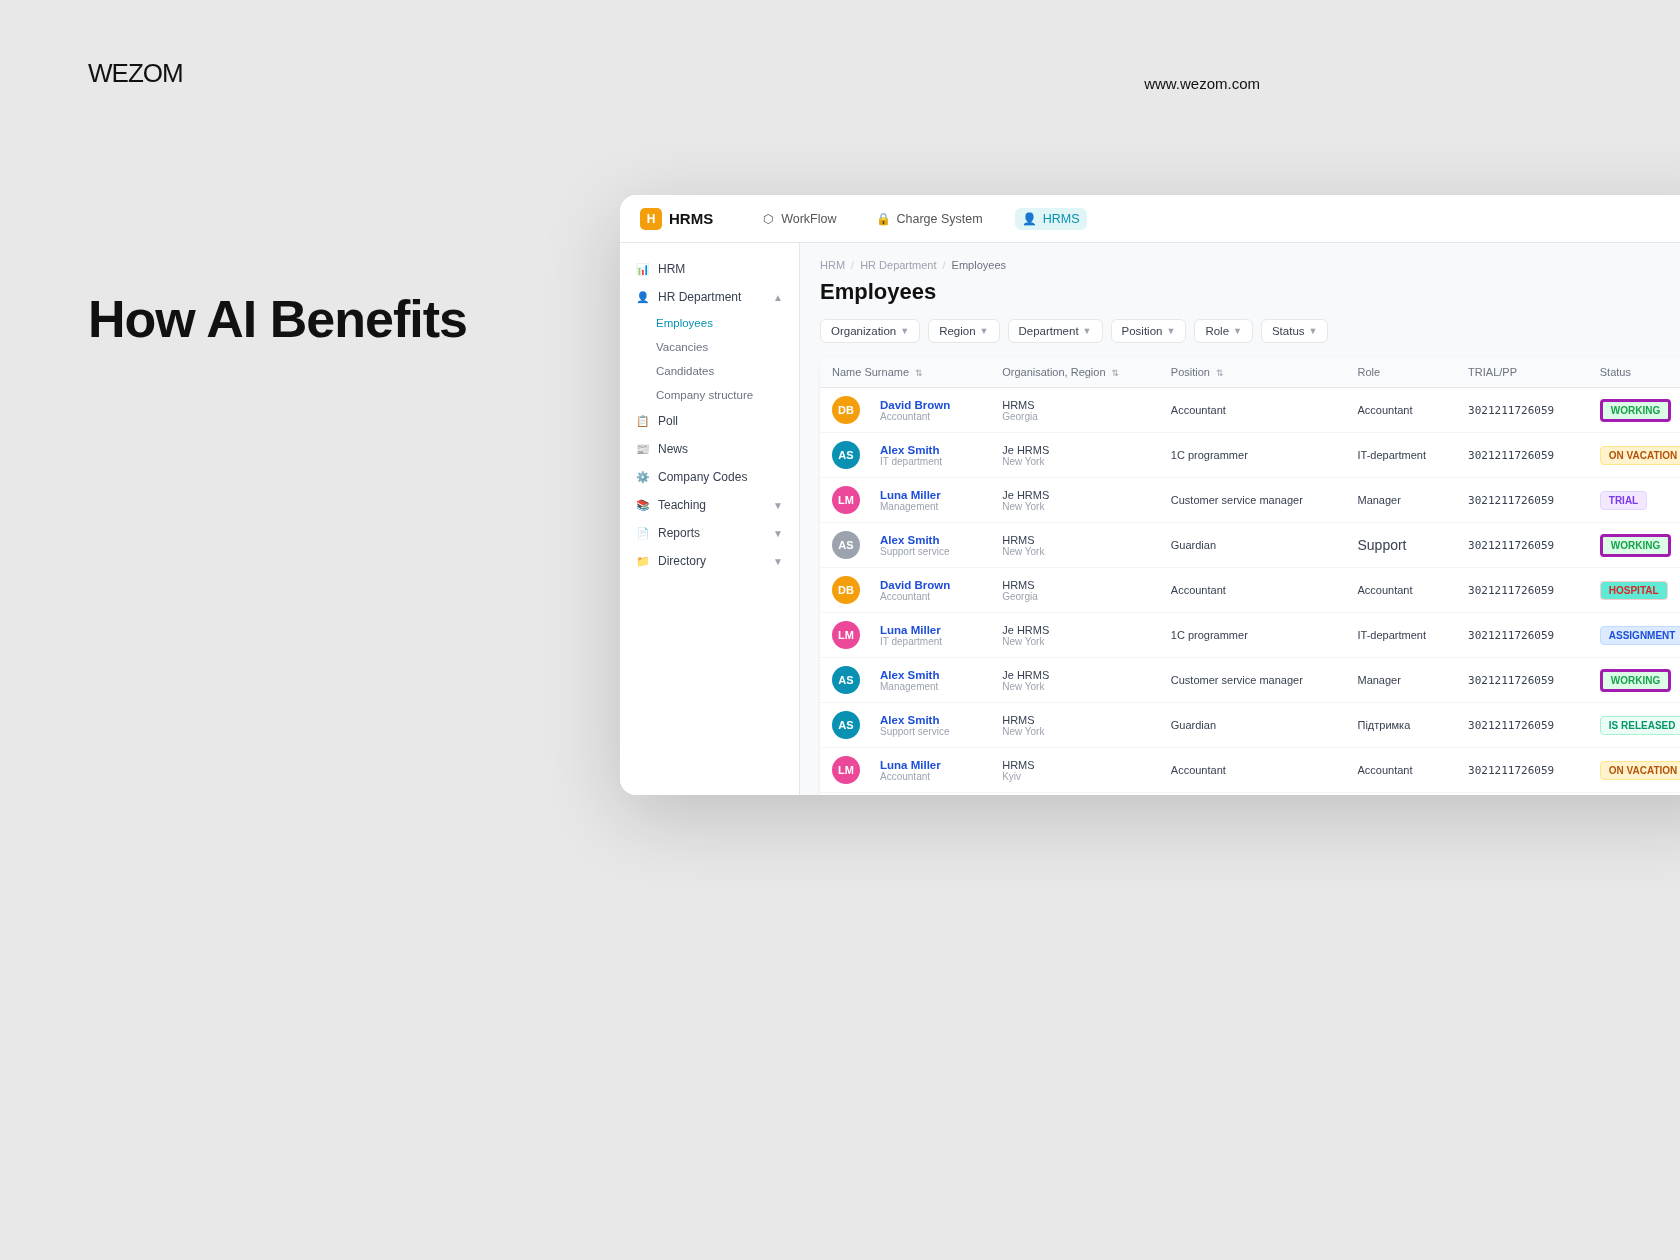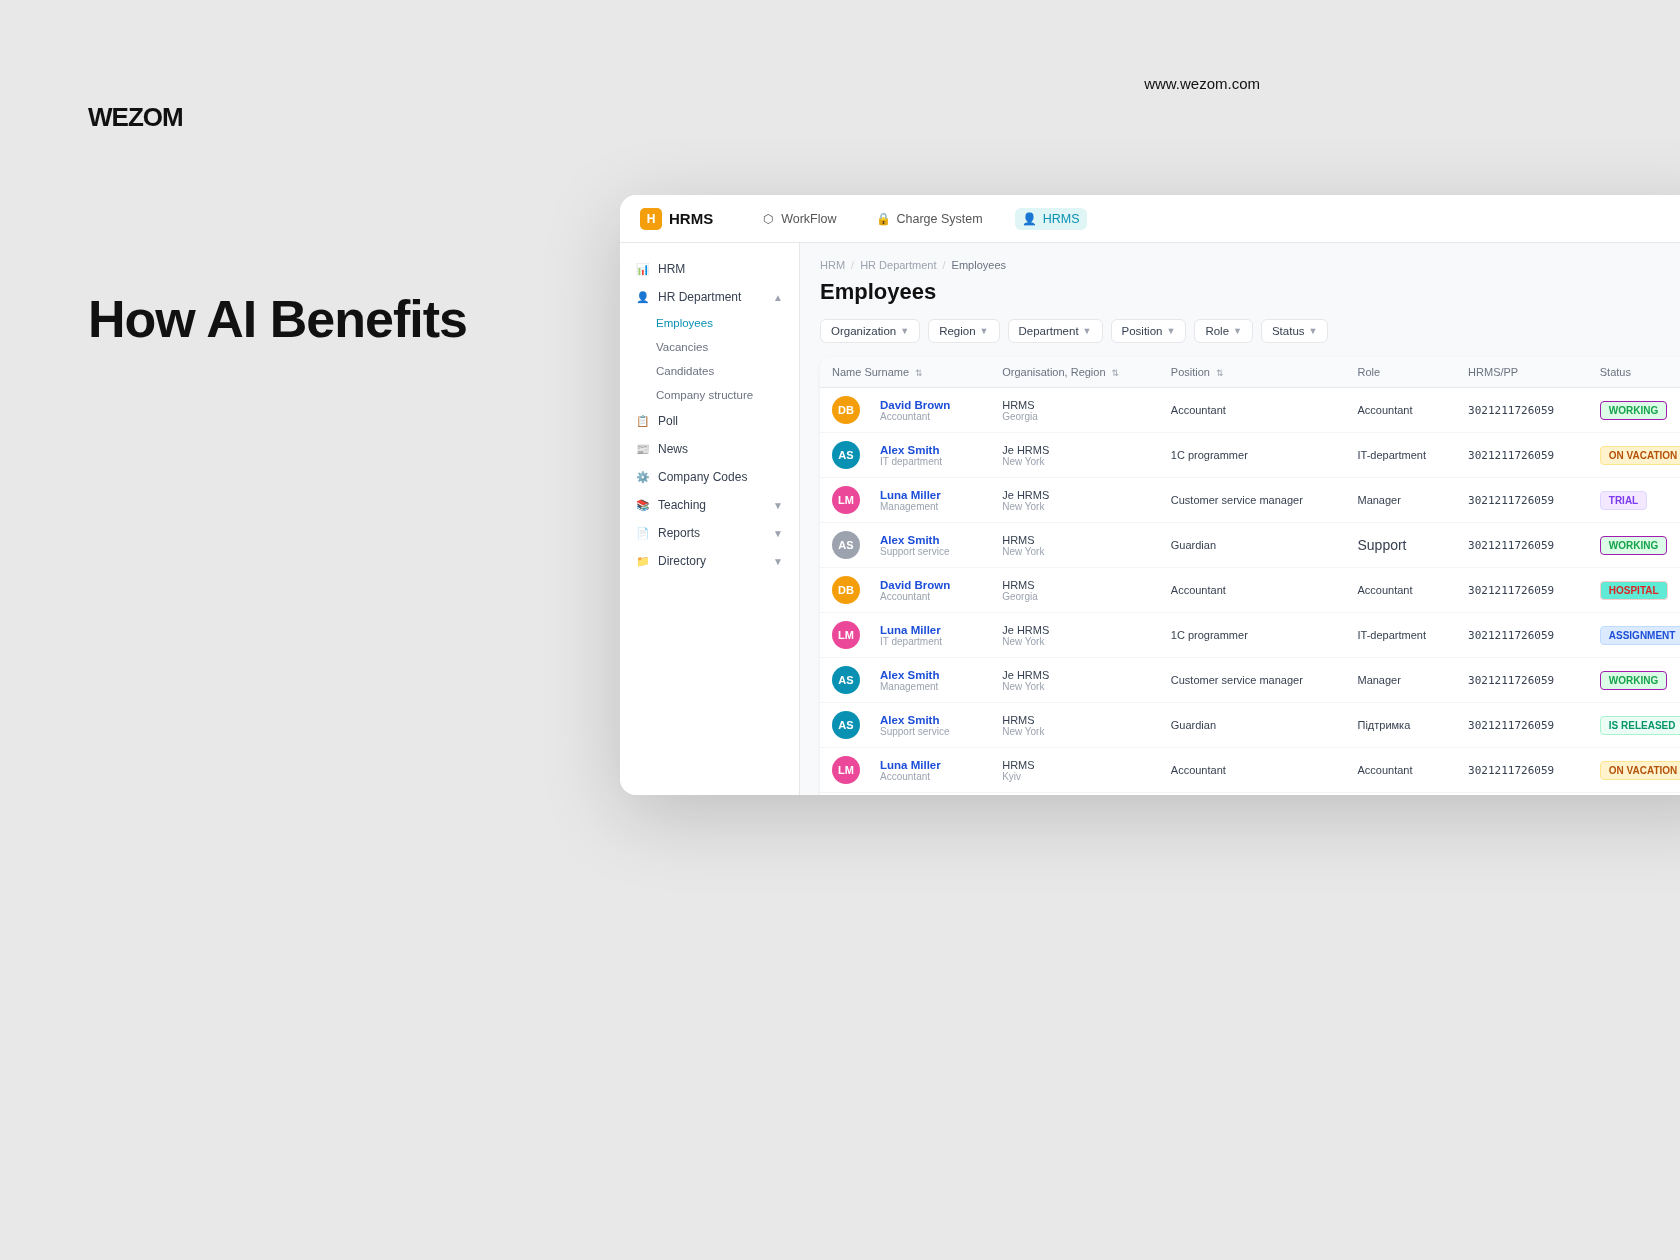--- a/index.html
+++ b/index.html
@@ -11,24 +11,23 @@
       position: relative;
       overflow: hidden;
     }
 
     
     .logo {
       position: absolute;
       top: 58px;
       left: 88px;
       font-size: 26px;
-      font-weight: 700;
+      font-weight: 400;
       letter-spacing: -1px;
       color: #111;
-      margin-top: 44px;
     }
 
     
     .website-url {
       position: absolute;
       top: 63px;
       right: 420px;
       font-size: 15px;
       color: #111;
       margin-top: 12px;
@@ -334,21 +333,21 @@
     .status-badge {
       display: inline-flex;
       align-items: center;
       padding: 3px 8px;
       border-radius: 4px;
       font-size: 10px;
       font-weight: 600;
       white-space: nowrap;
     }
 
-    .status-working { background: #dcfce7; color: #16a34a; border: 1px solid #a21caf; }
+    .status-working { background: #dcfce7; color: #16a34a; border: 3px solid #a21caf; }
     .status-vacation { background: #fff3cd; color: #b45309; border: 1px solid #fde68a; }
     .status-trial { background: #f3e8ff; color: #7c3aed; border: 1px solid #ddd6fe; }
     .status-hospital { background: #5eead4; color: #dc2626; border: 1px solid #fecaca; }
     .status-assignment { background: #dbeafe; color: #1d4ed8; border: 1px solid #bfdbfe; }
     .status-released { background: #ecfdf5; color: #059669; border: 1px solid #a7f3d0; }
   </style>
 </head>
 <body>
 
 <div class="logo">WEZOM</div>
@@ -484,21 +483,21 @@
               <span class="sort-icon">⇅</span>
             </th>
             <th>
               <span>Position</span>
               <span class="sort-icon">⇅</span>
             </th>
             <th>
               <span>Role</span>
             </th>
             <th>
-              <span>HRMS/PP</span>
+              <span>TRIAL/PP</span>
             </th>
             <th>
               <span>Status</span>
             </th>
           </tr>
         </thead>
         <tbody id="table-body">
         <tr>
       <td>
         <div class="employee-cell">

